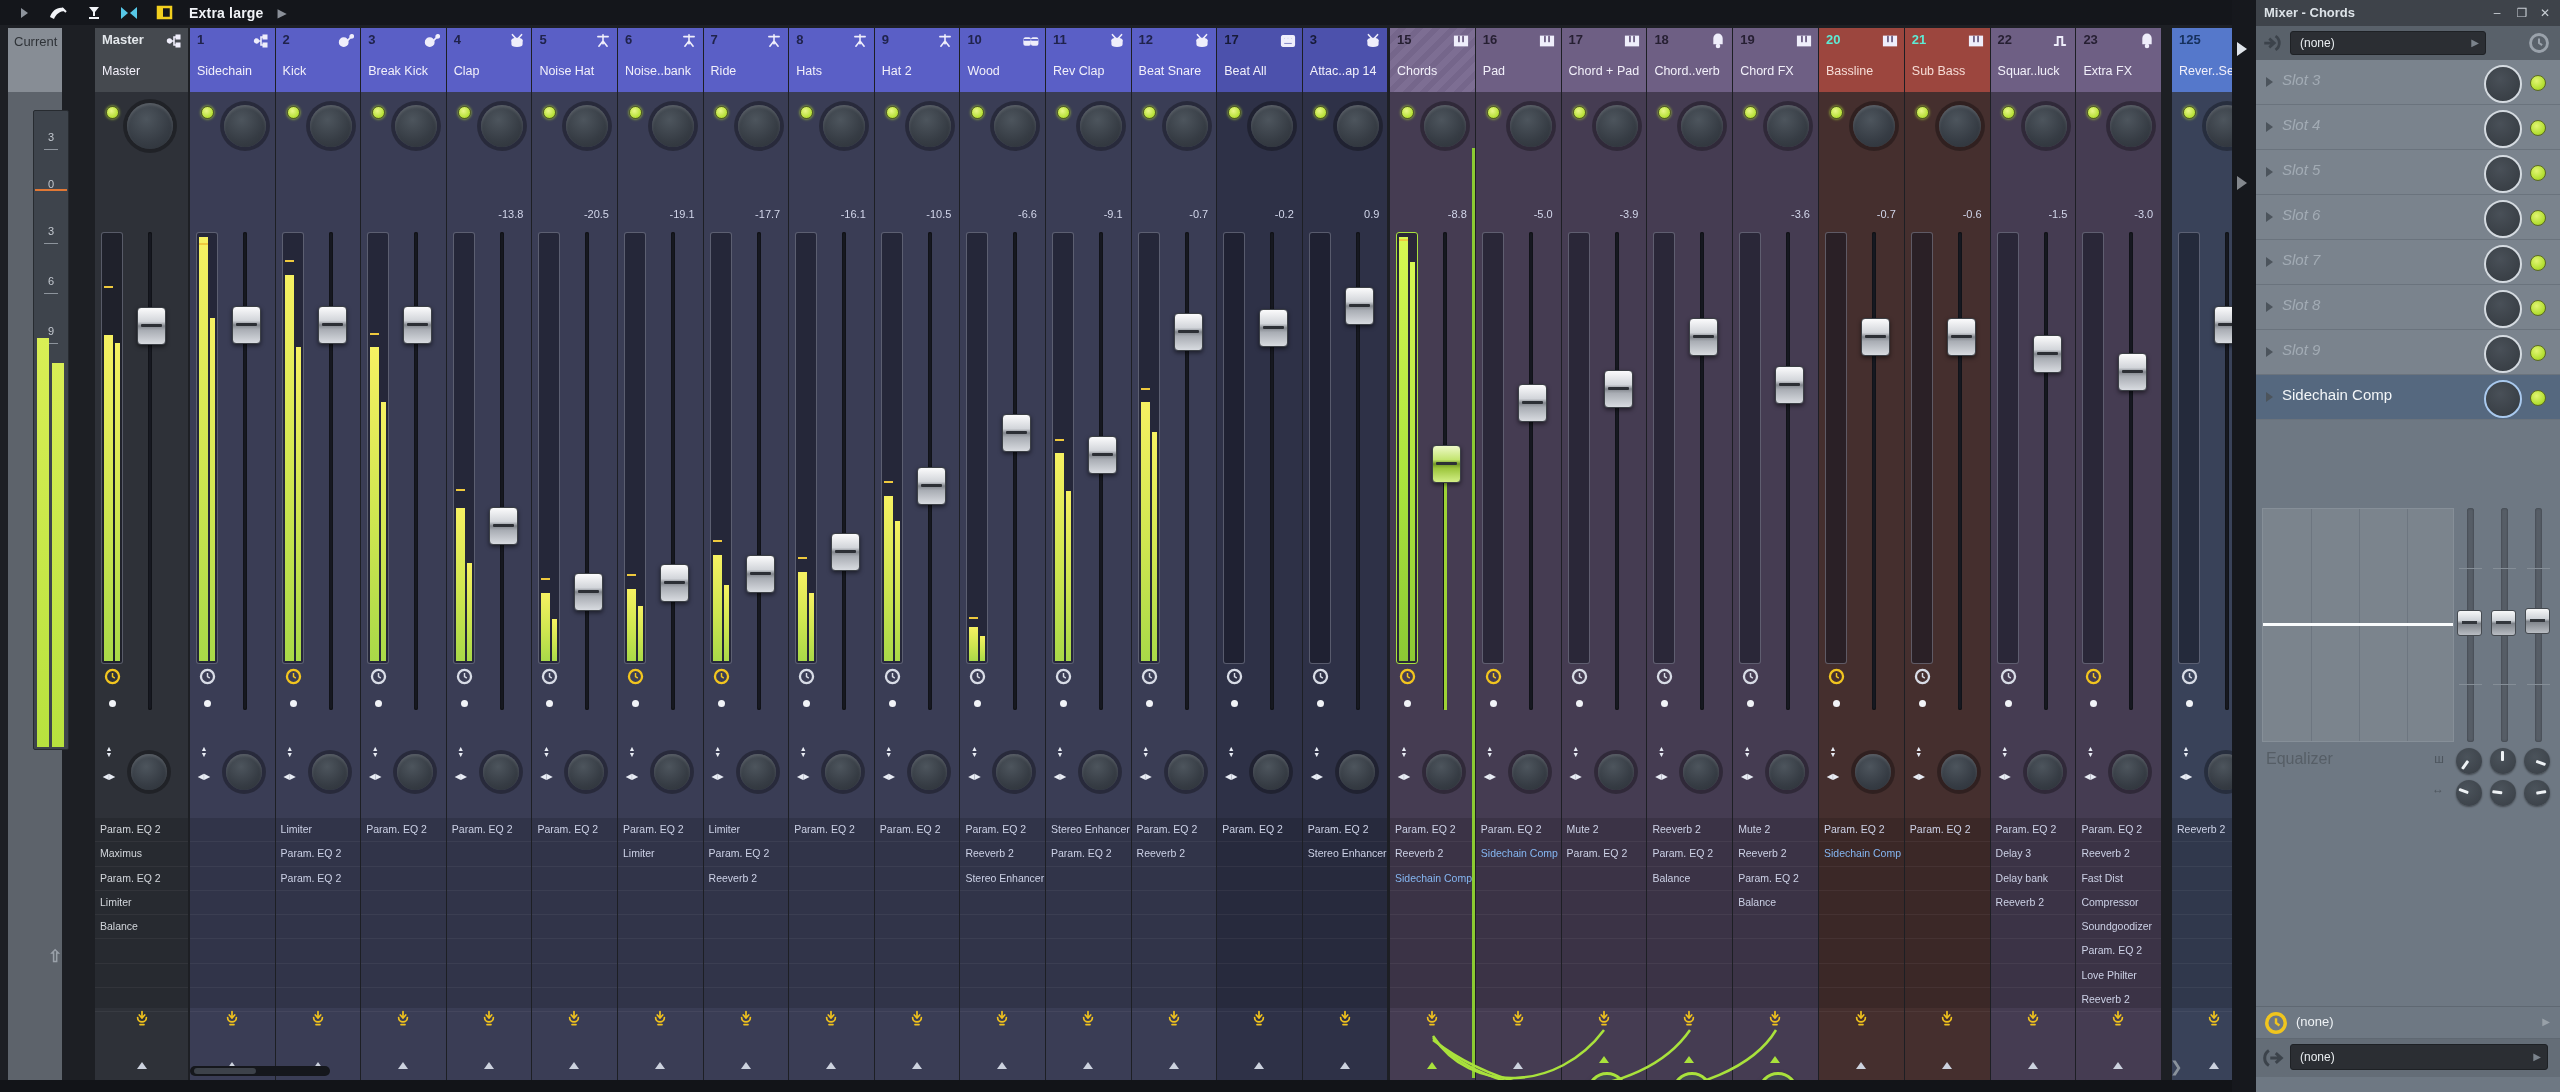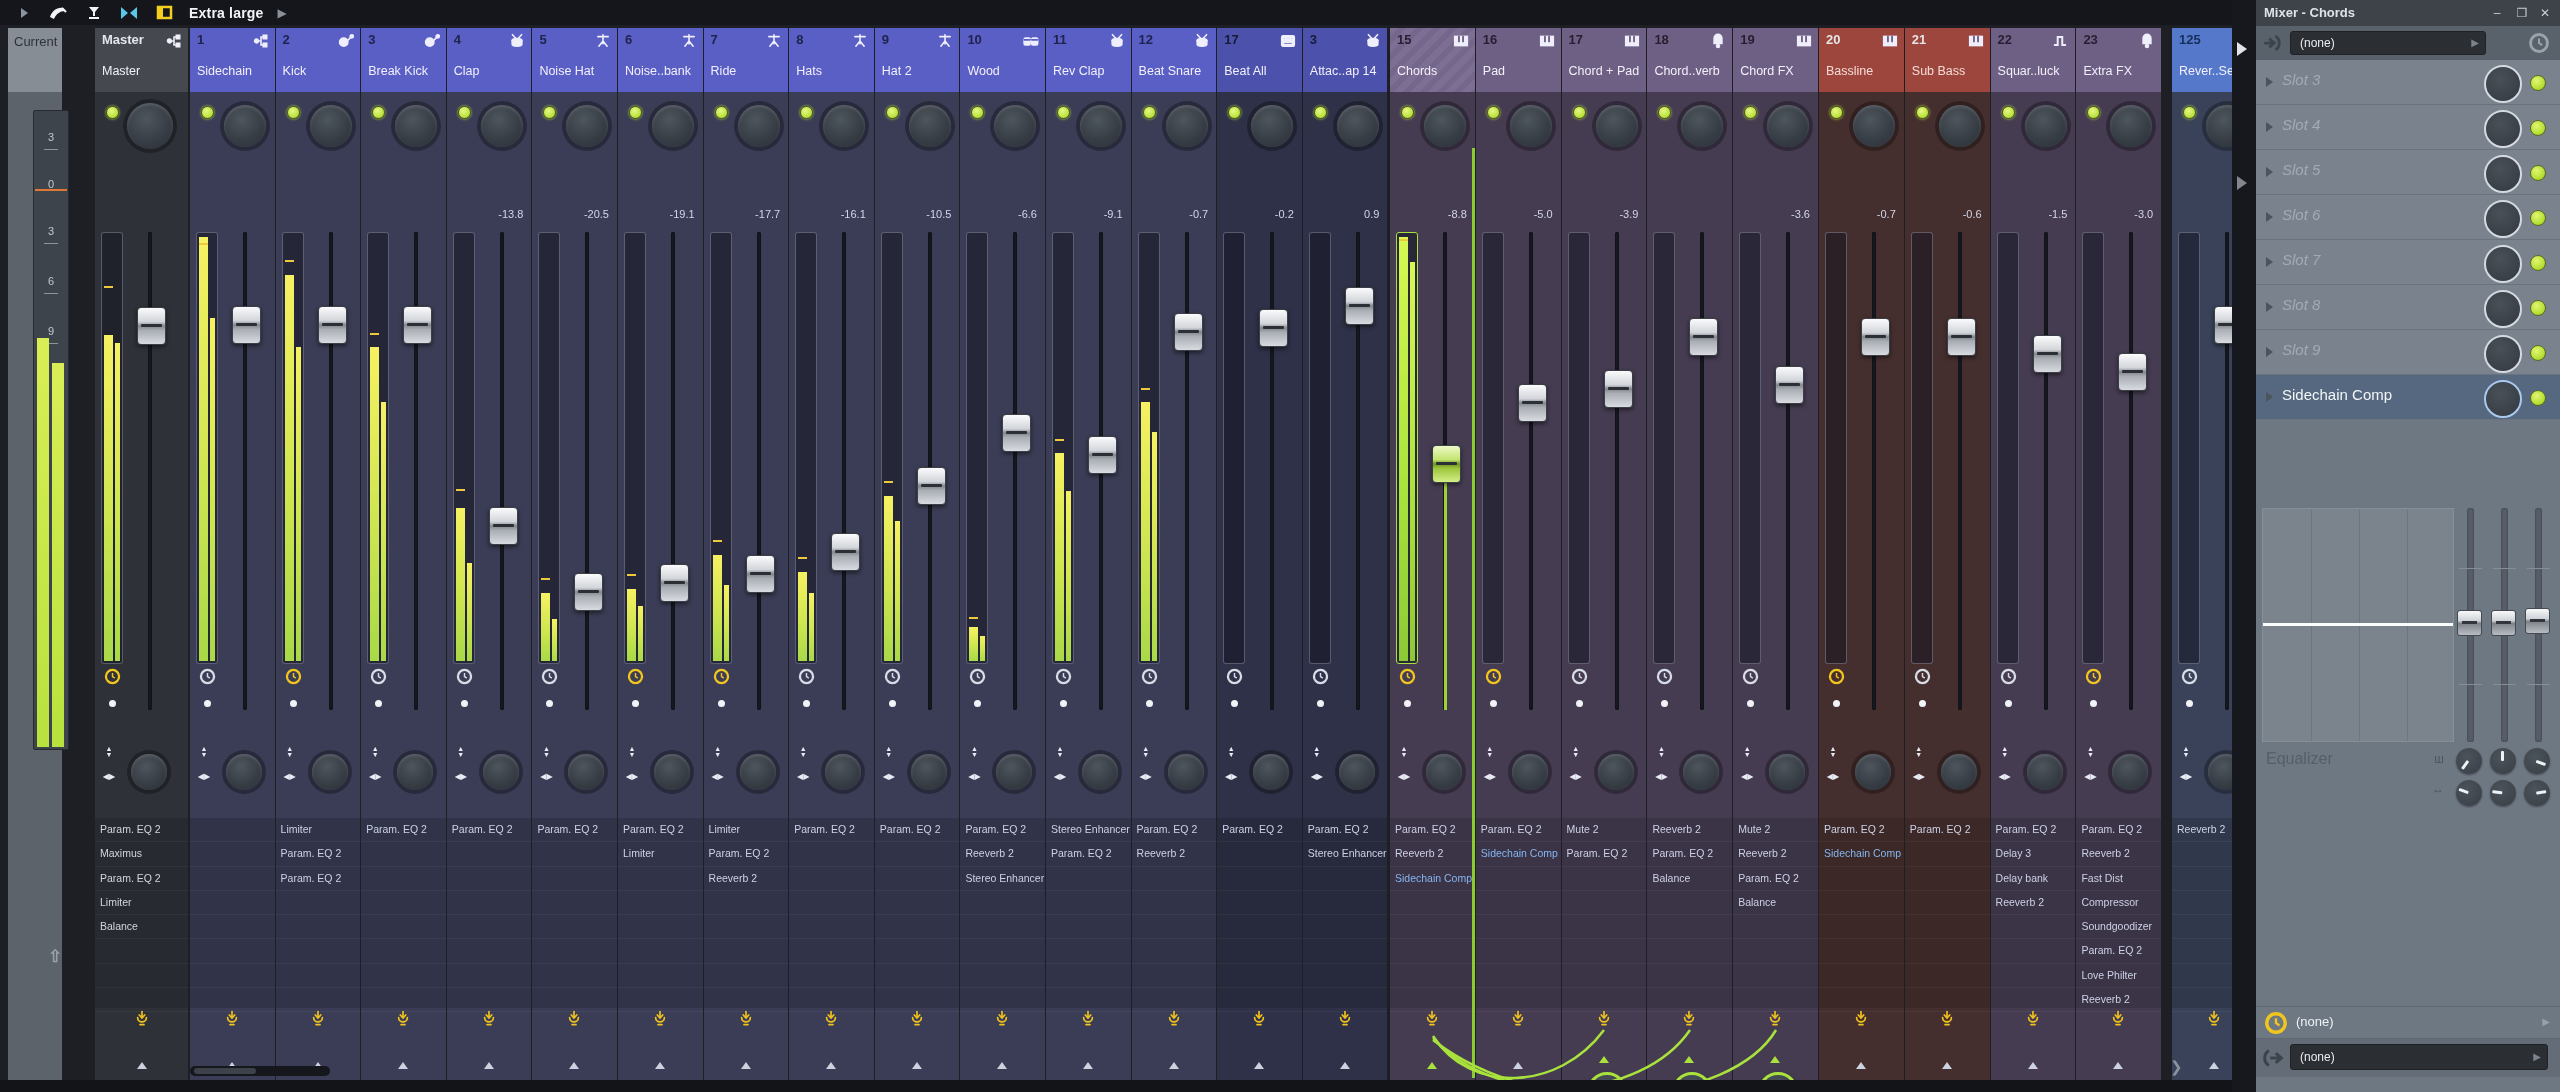--- a/index.html
+++ b/index.html
@@ -14,21 +14,21 @@
   .strip{position:absolute;top:28px;height:1052px;}
   .strip .hdr{position:absolute;left:0;top:0;right:0;height:64px;}
   .hdr .num{position:absolute;left:7px;top:4px;font-size:13px;font-weight:bold;}
   .hdr .hic{position:absolute;right:6px;top:5px;width:16px;height:16px;}
   .hdr .nm{position:absolute;left:7px;top:36px;font-size:12.5px;color:#f2f0fa;white-space:nowrap;}
   .body{position:absolute;left:0;top:64px;right:0;bottom:0;}
   
   .g-blue .hdr{background:#5a5fc6;} .g-blue .body{background:#3a3d55;} .g-blue .num{color:#20234c;}
   .g-darkblue .hdr{background:#4c51ac;} .g-darkblue .body{background:#2e3147;} .g-darkblue .num{color:#171a38;}
   .g-purple .hdr{background:#6e5f84;} .g-purple .body{background:#453c52;} .g-purple .num{color:#261f32;}
-  .g-red .hdr{background:#9c463e;} .g-red .body{background:#452f2e;} .g-red .num{color:#e5e5e5;} .g-red .nm{color:#f6dcd6;}
+  .g-red .hdr{background:#9c463e;} .g-red .body{background:#452f2e;} .g-red .num{color:#5eead4;} .g-red .nm{color:#f6dcd6;}
   .g-send .hdr{background:#5578cb;} .g-send .body{background:#394259;} .g-send .num{color:#16305c;}
   .g-master .hdr{background:#45494f;} .g-master .body{background:#2e3138;} .g-master .num{color:#e3e7eb;font-weight:bold;}
   .sel .hdr{background:repeating-linear-gradient(135deg,#7d6e93 0 6px,#75668b 6px 12px);}
   
   .led{position:absolute;width:11px;height:11px;border-radius:50%;background:radial-gradient(circle at 40% 35%,#e9f788,#b9e23a 65%,#8fb52a);border:1px solid #55631e;box-shadow:0 0 3px #b9e23a;}
   .knob{position:absolute;border-radius:50%;background:radial-gradient(circle at 42% 35%,#4d555d,#363c44 60%,#2c3138);box-shadow:0 0 0 4px rgba(0,0,0,.30), inset 0 2px 3px rgba(255,255,255,.15);}
   .db{position:absolute;top:116px;right:8px;font-size:11px;color:#d2d6ea;}
   
   .well{position:absolute;left:6px;top:140px;width:20px;height:430px;border:1px solid rgba(195,200,220,.35);border-radius:3px;background:rgba(16,18,30,.5);}
   .sel .well{border-color:#a9e23c;}

